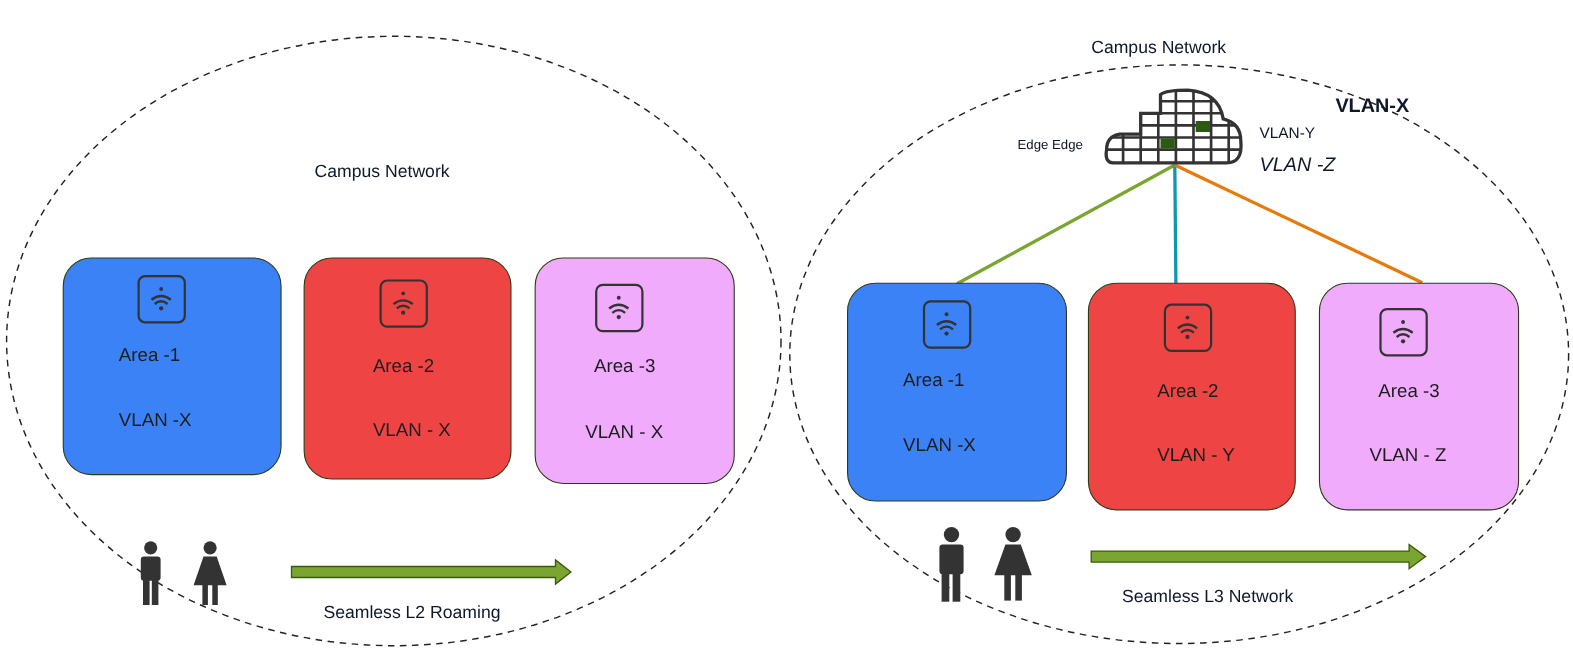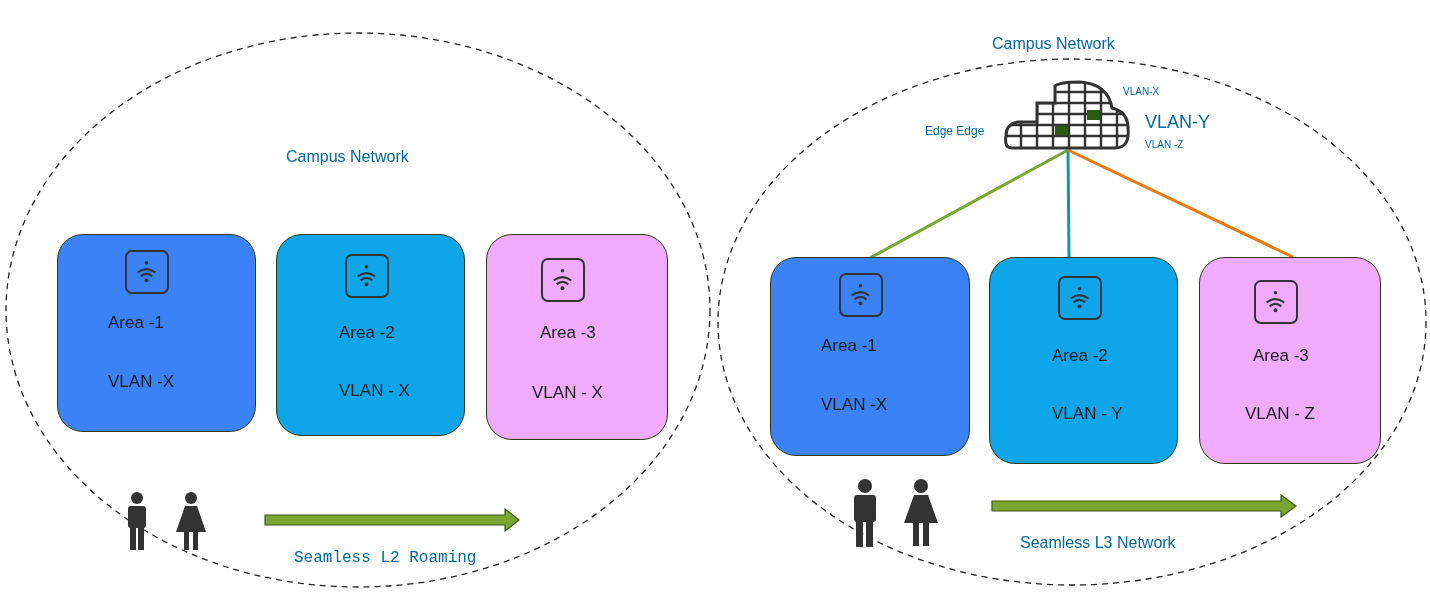--- a/index.html
+++ b/index.html
@@ -1,21 +1,21 @@
 <!DOCTYPE html>
 <html><head>
 <meta charset="utf-8">
 <style>
   html,body{margin:0;padding:0;background:#fff;}
   body{width:1430px;height:596px;position:relative;overflow:hidden;font-family:"Liberation Sans","DejaVu Sans",sans-serif;color:#222;}
   svg{position:absolute;left:0;top:0;}
-  .lbl{position:absolute;font-size:16px;color:#0369a1;white-space:nowrap;}
+  .lbl{position:absolute;font-size:16px;color:#0f172a;white-space:nowrap;}
   .box{position:absolute;border:1.5px solid #2f3a14;border-radius:26px;box-sizing:border-box;}
   .green{background:#3b82f6;}
-  .teal{background:#0ea5e9;padding-left:15px;}
+  .teal{background:#ef4444;padding-left:15px;}
   .orange{background:#f0abfc;}
   .ap{position:absolute;width:44px;height:44px;border:2.5px solid #333;border-radius:7px;box-sizing:border-box;}
   .ap svg{position:static;}
   .boxtxt{position:absolute;font-size:17px;color:#1c1c1c;white-space:nowrap;}
 </style>
 </head>
 <body>
 
 <svg width="1430" height="596">
   <ellipse cx="358" cy="310" rx="352" ry="277" fill="none" stroke="#222" stroke-width="1.3" stroke-dasharray="6,5"></ellipse>
@@ -115,27 +115,27 @@
         <circle cx="20" cy="11" r="1.8" fill="#333"></circle>
         <path d="M11,21 Q20,14 29,21" fill="none" stroke="#333" stroke-width="2.2"></path>
         <path d="M14,25 Q20,20 26,25" fill="none" stroke="#333" stroke-width="2.2"></path>
         <circle cx="20" cy="29" r="2" fill="#333"></circle>
       </svg>
   </div>
   <div class="boxtxt" style="left:53px;top:88px;">Area -3</div>
   <div class="boxtxt" style="left:45px;top:148px;">VLAN - X</div>
 </div>
 
-<div class="lbl" style="left:294px;top:549px;font-family:Liberation Mono, monospace;">Seamless L2 Roaming</div>
+<div class="lbl" style="left:294px;top:549px;">Seamless L2 Roaming</div>
 
 <div class="lbl" style="left:992px;top:35px;">Campus Network</div>
 <div class="lbl" style="left:925px;top:124px;font-size:12px;">Edge Edge</div>
-<div class="lbl" style="left:1123px;top:86px;font-size:10px;">VLAN-X</div>
-<div class="lbl" style="left:1145px;top:112px;font-size:18px;">VLAN-Y</div>
-<div class="lbl" style="left:1145px;top:139px;font-size:10px;">VLAN -Z</div>
+<div class="lbl" style="left:1214px;top:86px;font-size:18px;font-weight:bold;">VLAN-X</div>
+<div class="lbl" style="left:1145px;top:112px;font-size:14px;">VLAN-Y</div>
+<div class="lbl" style="left:1145px;top:139px;font-size:18px;font-style:italic;">VLAN -Z</div>
 
 <div class="box green" style="left:770px;top:257px;width:200px;height:199px;">
   <div class="ap" style="left:68px;top:15px;">
     <svg width="39" height="39" viewBox="0 0 40 40">
         <circle cx="20" cy="11" r="1.8" fill="#333"></circle>
         <path d="M11,21 Q20,14 29,21" fill="none" stroke="#333" stroke-width="2.2"></path>
         <path d="M14,25 Q20,20 26,25" fill="none" stroke="#333" stroke-width="2.2"></path>
         <circle cx="20" cy="29" r="2" fill="#333"></circle>
       </svg>
   </div>

